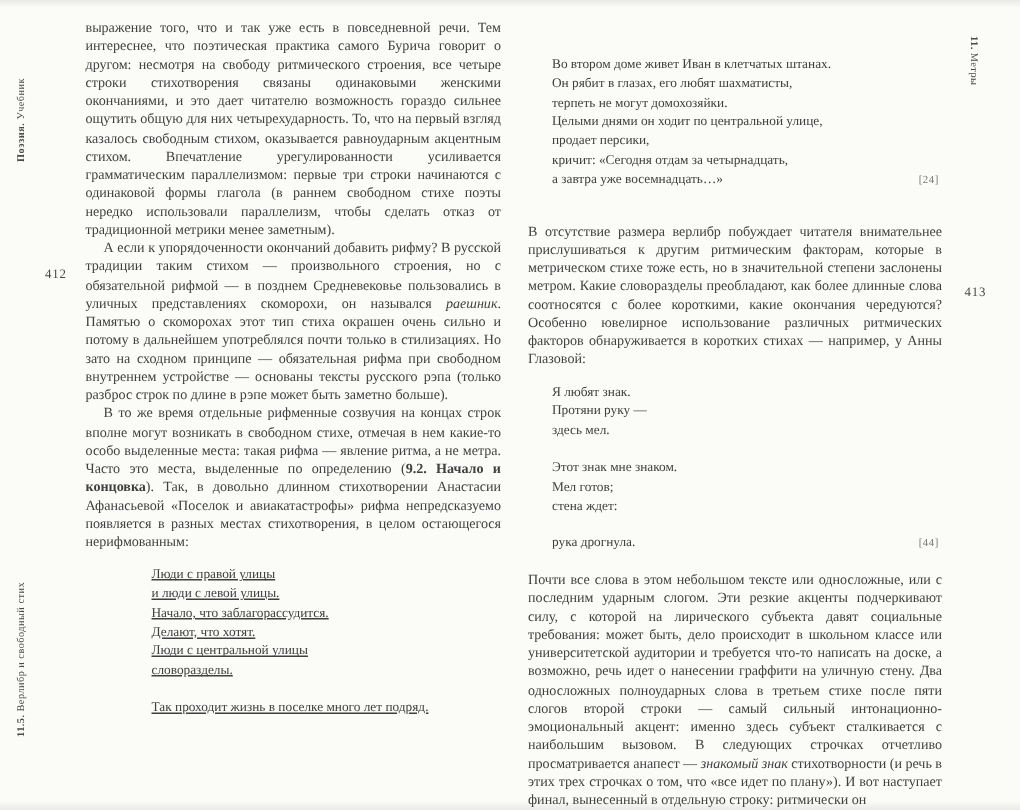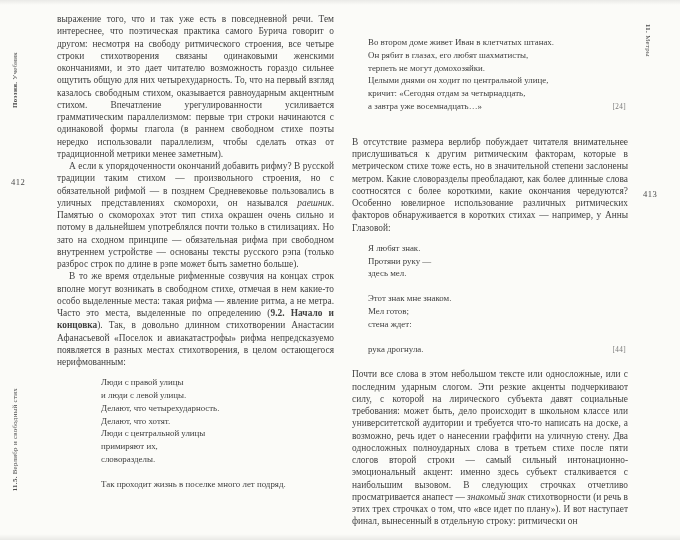--- a/index.html
+++ b/index.html
@@ -13,31 +13,31 @@
     content:""; position:absolute; inset:0; pointer-events:none;
     background:linear-gradient(to bottom, rgba(0,0,0,0.07), rgba(0,0,0,0) 5px,
                rgba(0,0,0,0) 534px, rgba(0,0,0,0.07));
   }
   .col { position:absolute; font-size:9.4px; line-height:12.25px; text-align:justify; }
   .col-left  { left:57px;  top:13px; width:277px; }
   .col-right { left:352px; top:15px; width:276px;margin-top:21px; }
   .para { margin:0; }
   .para.indent { text-indent:12px; }
   .poem { font-size:8.9px; line-height:12.8px; text-align:left; }
-  .poem-left  { margin:8px 0 0 44px; }
+  .poem-left  { margin:8px 0 0 44px;text-decoration:underline; }
   .poem-right { margin:0 0 0 16px; }
   .poem-mid   { margin:8px 0 12px 16px; }
   .stanza + .stanza { margin-top:12px; }
   .gap-after-poem1 { height:22px; }
   .ref-line { display:flex; align-items:baseline; }
   .ref { margin-left:auto; font-size:7.2px; color:#777; letter-spacing:0.4px; padding-right:2px; }
   .ital { font-style:italic; }
   .bold { font-weight:bold; }
   .pagenum { position:absolute; font-size:8.6px; color:#4a4a4a; letter-spacing:0.5px; }
-  .pagenum-left  { left:11px;  top:177px;font-family:Liberation Serif, serif; }
+  .pagenum-left  { left:30px;  top:177px;font-family:Liberation Serif, serif; }
   .pagenum-right { left:643px; top:189px; }
   .vert { position:absolute; font-size:6.9px; color:#4a4a4a; letter-spacing:0.3px; white-space:nowrap; }
   .vert-up { writing-mode:vertical-rl; transform:rotate(180deg); }
   .vert-down { writing-mode:vertical-rl; }
   .vert-book    { left:11px;  top:52px; }
   .vert-chapter { left:11px;  top:388px; }
   .vert-right   { left:645px; top:24px; }
   .vert .bold { margin-bottom:0; }
 </style>
 </head>
@@ -57,39 +57,39 @@
 
   <div class="col col-left">
     <p class="para"><span>выражение того, что и так уже есть в повседневной речи. Тем интереснее, что поэтическая практика самого Бурича говорит о другом: несмотря на свободу ритмического строения, все четыре строки стихотворения связаны одинаковыми женскими окончаниями, и это дает читателю возможность гораздо сильнее ощутить общую для них четырехударность. То, что на первый взгляд казалось свободным стихом, оказывается равноударным акцентным стихом. Впечатление урегулированности усиливается грамматическим параллелизмом: первые три строки начинаются с одинаковой формы глагола (в раннем свободном стихе поэты нередко использовали параллелизм, чтобы сделать отказ от традиционной метрики менее заметным).</span></p>
     <p class="para indent"><span>А если к упорядоченности окончаний добавить рифму? В русской традиции таким стихом — произвольного строения, но с обязательной рифмой — в позднем Средневековье пользовались в уличных представлениях скоморохи, он назывался </span><span class="ital">раешник</span><span>. Памятью о скоморохах этот тип стиха окрашен очень сильно и потому в дальнейшем употреблялся почти только в стилизациях. Но зато на сходном принципе — обязательная рифма при свободном внутреннем устройстве — основаны тексты русского рэпа (только разброс строк по длине в рэпе может быть заметно больше).</span></p>
     <p class="para indent"><span>В то же время отдельные рифменные созвучия на концах строк вполне могут возникать в свободном стихе, отмечая в нем какие-то особо выделенные места: такая рифма — явление ритма, а не метра. Часто это места, выделенные по определению (</span><span class="bold">9.2. Начало и концовка</span><span>). Так, в довольно длинном стихотворении Анастасии Афанасьевой «Поселок и авиакатастрофы» рифма непредсказуемо появляется в разных местах стихотворения, в целом остающегося нерифмованным:</span></p>
 
     <div class="poem poem-left">
       <div class="stanza">
         <div class="poem-line">Люди с правой улицы</div>
         <div class="poem-line">и люди с левой улицы.</div>
-        <div class="poem-line">Делают, что четырехударность.</div>
+        <div class="poem-line">Начало, что заблагорассудится.</div>
         <div class="poem-line">Делают, что хотят.</div>
         <div class="poem-line">Люди с центральной улицы</div>
-        <div class="poem-line">примиряют их,</div>
         <div class="poem-line">словоразделы.</div>
       </div>
       <div class="stanza">
         <div class="poem-line">Так проходит жизнь в поселке много лет подряд.</div>
       </div>
     </div>
   </div>
 
   <div class="col col-right">
     <div class="poem poem-right">
       <div class="stanza">
         <div class="poem-line">Во втором доме живет Иван в клетчатых штанах.</div>
         <div class="poem-line">Он рябит в глазах, его любят шахматисты,</div>
         <div class="poem-line">терпеть не могут домохозяйки.</div>
         <div class="poem-line">Целыми днями он ходит по центральной улице,</div>
+        <div class="poem-line">продает персики,</div>
         <div class="poem-line">кричит: «Сегодня отдам за четырнадцать,</div>
         <div class="poem-line ref-line">
             <span>а завтра уже восемнадцать…»</span>
             <span class="ref">[24]</span>
           </div>
       </div>
     </div>
 
     <div class="gap-after-poem1"></div>
 

